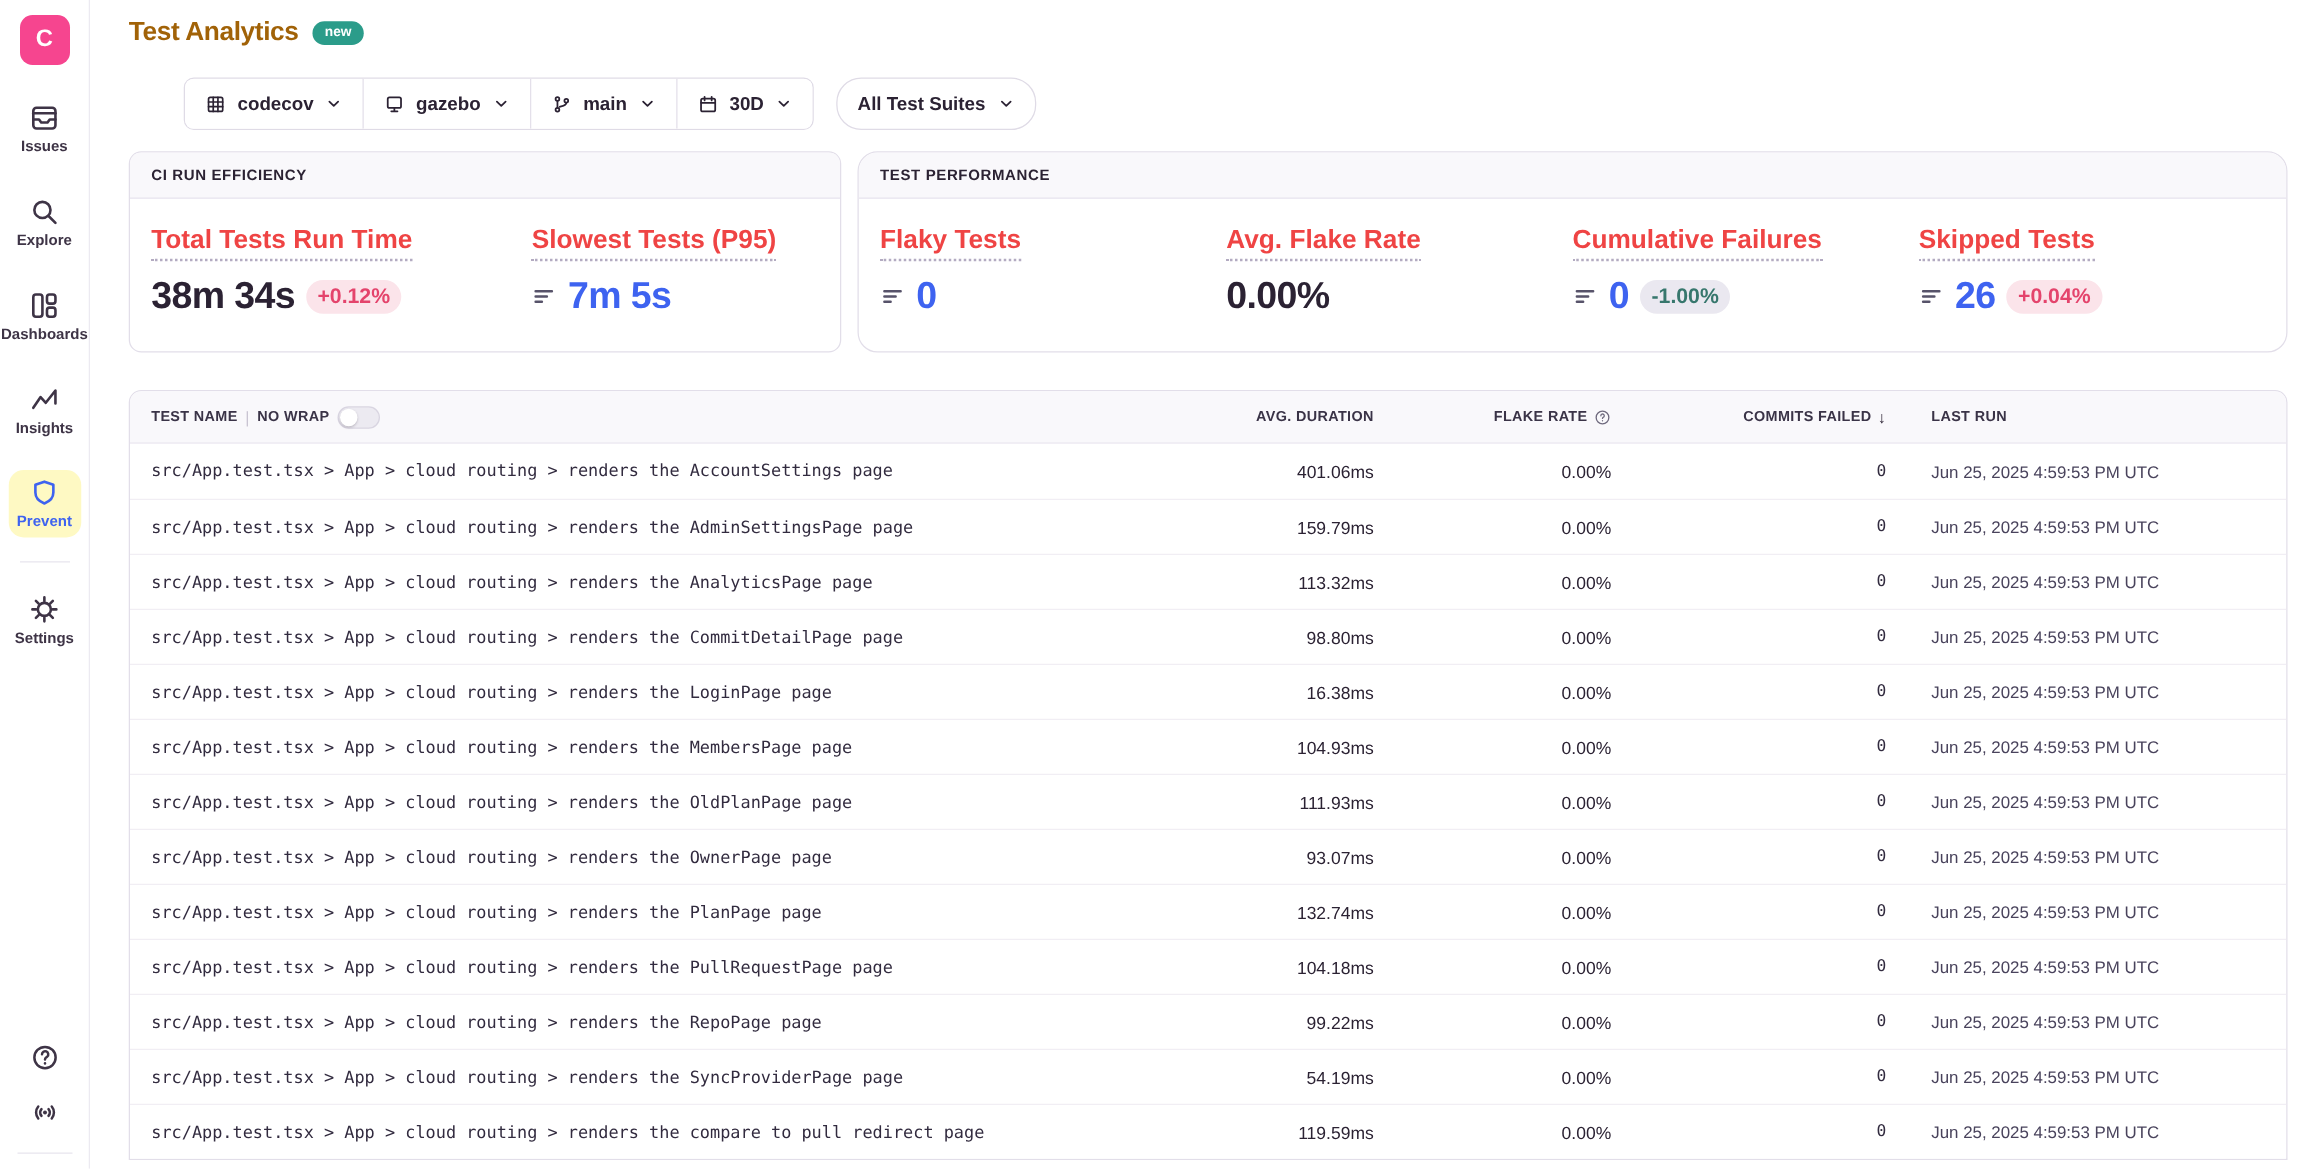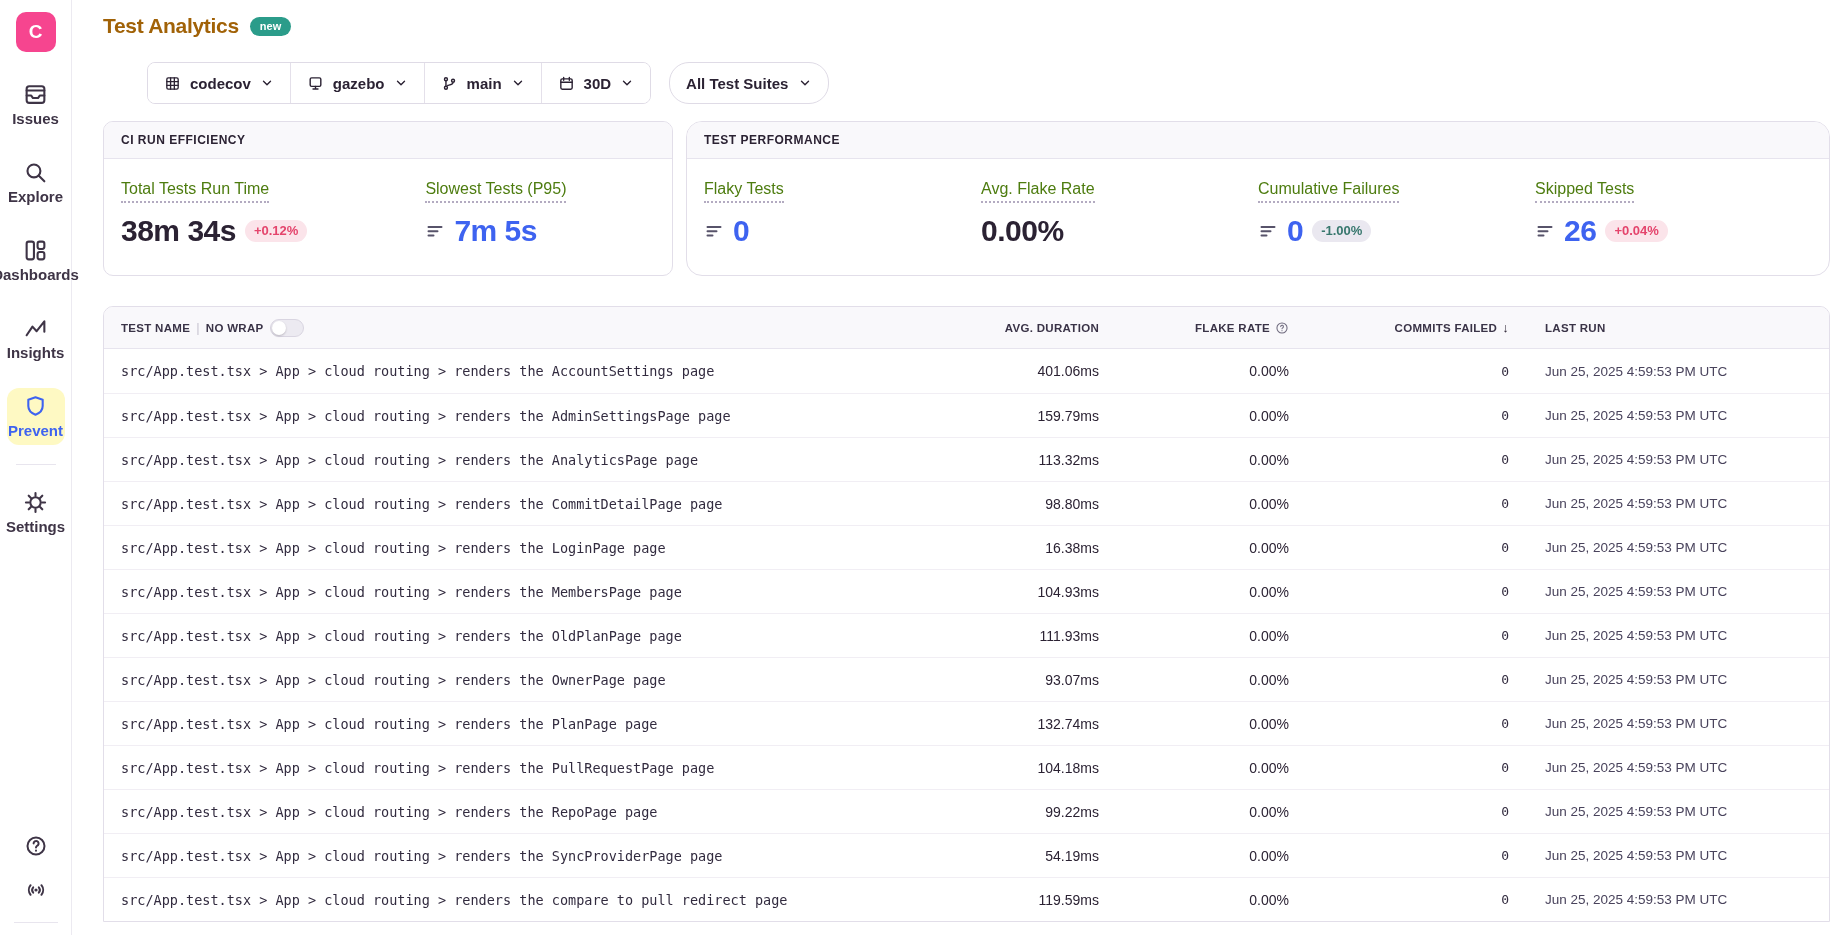--- a/index.html
+++ b/index.html
@@ -10,21 +10,21 @@
   
   .sidebar { width:72px; flex:0 0 72px; border-right:1px solid #eceaf1;
     display:flex; flex-direction:column; align-items:center; padding:12px 0 8px; }
   .logo { width:40px; height:40px; border-radius:10px; background:var(--brand-pink);
     color:#fff; font-weight:bold; font-size:19px; display:flex; align-items:center;
     justify-content:center; margin-bottom:24px; cursor:pointer; }
   .nav { display:flex; flex-direction:column; align-items:center; gap:21px; width:100%; }
   .nav-item { display:flex; flex-direction:column; align-items:center; gap:3px;
     padding:6px 6px; border-radius:12px; cursor:pointer; width:58px; }
   .nav-item .icn svg { width:25px; height:25px; display:block; }
-  .nav-item .nav-label { font-size:15px; font-weight:600; color:#3e3446; }
+  .nav-item .nav-label { font-size:12px; font-weight:600; color:#3e3446; }
   .nav-item.active { background:#fef9c3; }
   .nav-item.active .nav-label { color:var(--accent-blue); }
   .nav-item.active .icn { color:var(--accent-blue); }
   .nav-item .icn { color:#3e3446; }
   .nav-divider { width:40px; border-top:1px solid #e8e5ee; margin:-2px 0; }
   .sidebar-footer { margin-top:auto; display:flex; flex-direction:column;
     align-items:center; gap:20px; padding-bottom:4px; }
   .sidebar-footer .icn { color:#3e3446; cursor:pointer; }
   .sidebar-footer .icn svg { width:24px; height:24px; display:block; }
   .footer-divider { width:44px; border-top:1px solid #e8e5ee; }
@@ -52,28 +52,28 @@
   
   .panels { margin-top:17px; display:flex; gap:13px; }
   .panel { border:1px solid #e2dee9; border-radius:10px; background:#fff; overflow:hidden; }
   .panel:nth-child(1) { width:570px; flex:0 0 570px; }
   .panel:nth-child(2) { flex:1;border-radius:16px; }
   .panel-header { padding:11px 17px; background:#f9f8fb; border-bottom:1px solid #e7e4ee;
     font-size:12px; font-weight:700; letter-spacing:0.5px; color:#2b2233; }
   .metrics { padding:21px 17px 27px; display:grid; }
   .metrics.cols-2 { grid-template-columns:57% 43%; }
   .metrics.cols-4 { grid-template-columns:repeat(4,1fr); }
-  .metric-label { display:inline-block; font-size:16px; font-weight:400; color:#4d7c0f;
+  .metric-label { display:inline-block; font-size:21px; font-weight:700; color:#ef4444;
     border-bottom:2px dotted #b3abc1; padding-bottom:3px; cursor:default; }
   .metric-value-row { margin-top:11px; display:flex; align-items:center; gap:9px; }
   .metric-value { font-size:30px; font-weight:600; color:#2b2233; letter-spacing:-0.5px; }
   .metric-value.blue { color:var(--accent-blue); }
   .metric-icn { color:#57536a; }
   .metric-icn svg { width:20px; height:20px; display:block; }
-  .pill { font-size:13px; font-weight:600; padding:3px 9px 4px; border-radius:20px; }
+  .pill { font-size:17px; font-weight:600; padding:3px 9px 4px; border-radius:20px; }
   .pill.pink { background:var(--pill-pink-bg); color:var(--pill-pink-text); }
   .pill.gray { background:var(--pill-gray-bg); color:var(--pill-gray-text); }
 
   
   .table { margin-top:30px; border:1px solid #e2dee9; border-radius:10px 10px 0 0;
     overflow:hidden; }
   .tgrid { display:grid; grid-template-columns:1fr 150px 190px 220px 290px; align-items:center; }
   .thead { background:#f9f8fb; border-bottom:1px solid #e7e4ee; height:42px;
     font-size:11.5px; font-weight:700; letter-spacing:0.3px; color:#3a3347; }
   .h-name { padding-left:17px; display:flex; align-items:center; gap:6px; }

